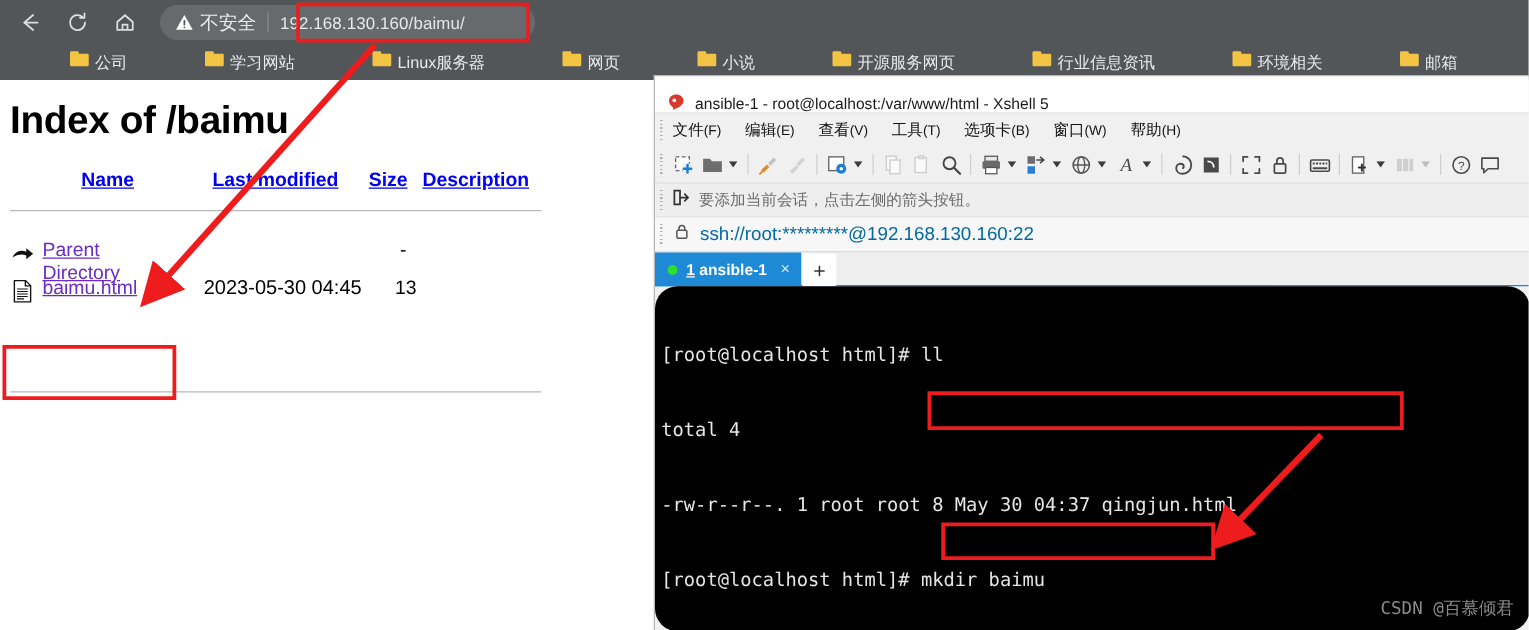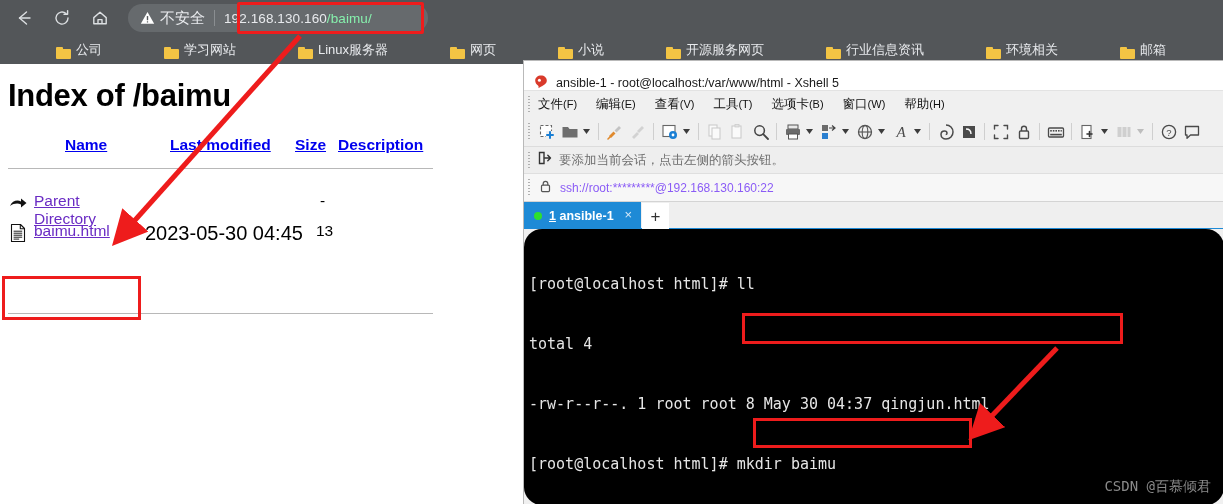--- a/index.html
+++ b/index.html
@@ -44,34 +44,34 @@
     font-size: 15px; white-space: nowrap;
   }
   #warn-tri { display: block; }
   #omni-sep {
     width: 1px; height: 16px; background: #8a8e91; margin: 0 9px;
   }
   #url-text {
     font-size: 13.5px; color: #e8eaed; white-space: nowrap;
     letter-spacing: 0.1px;
   }
-  #url-text .dim { color: #86efac; }
+  #url-text .dim { color: #e5e5e5; }
 
   #url-redbox {
     position: absolute; left: 237px; top: 2px; width: 187px; height: 32px;
     border: 3px solid #ee1c1c; border-radius: 2px;
     pointer-events: none;
   }
 
   #bookmarks-row {
     position: absolute; left: 0; top: 36px; width: 1223px; height: 28px;
     display: flex; align-items: center; padding-left: 8px;
   }
   .bm {
-    display: flex; align-items: flex-end; gap: 5px;
+    display: flex; align-items: flex-start; gap: 5px;
     margin-right: 14px; white-space: nowrap;
     color: #e8eaed; font-size: 13px; padding-left: 48px;
   }
   .bm-folder {
     width: 15px; height: 12px; position: relative; flex: none;
   }
   .bm-folder i {
     position: absolute; left: 0; top: 2px; width: 15px; height: 10px;
     background: #f3c444; border-radius: 1px; display: block;
   }
@@ -119,21 +119,21 @@
   #row-file   { top: 158px; }
 
   .row-icon {
     position: absolute; left: 8px; top: 1px; width: 20px; height: 20px;
   }
   .row-link {
     position: absolute; left: 34px; top: 0;
     color: #6a2cc4; text-decoration: underline; font-size: 15.5px;
   }
   .row-date {
-    position: absolute; left: 145px; top: 0; color: #000; font-size: 20px;
+    position: absolute; left: 163px; top: 0; color: #000; font-size: 16px;
     white-space: nowrap;
   }
   .row-size {
     position: absolute; left: 316px; top: 0; color: #000; font-size: 15.5px;
   }
   #parent-size { left: 320px; }
 
   #file-redbox {
     position: absolute; left: 2px; top: 212px; width: 139px; height: 44px;
     border: 3px solid #ee1c1c; pointer-events: none;
@@ -216,21 +216,21 @@
     position: absolute; left: 0; top: 113px; width: 700px; height: 28px;
     background: #f7f7f7;
     display: flex; align-items: center; padding-left: 16px;
     border-bottom: 1px solid #d4d4d4;
   }
   #xs-urlbar:before {
     content: ""; position: absolute; left: 4px; top: 5px;
     width: 2px; height: 18px;
     background: repeating-linear-gradient(to bottom, #b0b0b0 0 1px, transparent 1px 3px);
   }
-  #urlbar-text { font-size: 12px; color: #8b5cf6; margin-left: 9px; }
+  #urlbar-text { font-size: 15px; color: #0369a1; margin-left: 9px; }
 
   #xs-tabbar {
     position: absolute; left: 0; top: 141px; width: 700px; height: 27px;
     background: #efefef;
     border-bottom: 1px solid #1e8ad6;
   }
   #tab-active {
     position: absolute; left: 0; top: 0; width: 117px; height: 27px;
     background: #1e8ad6;
     display: flex; align-items: center;

